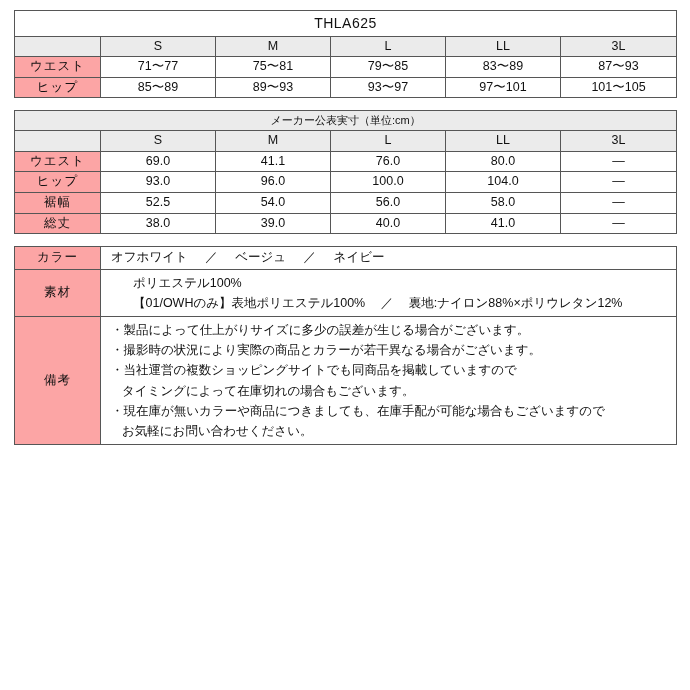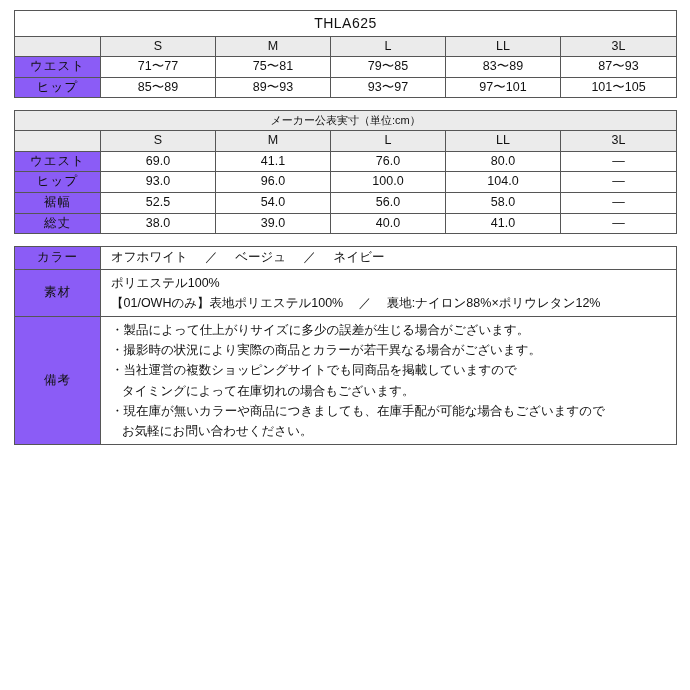--- a/index.html
+++ b/index.html
@@ -46,21 +46,21 @@
     letter-spacing: 0.5px;
   }
   .t1 .hdr,
   .t2 .hdr {
     background: #ebebeb;
     text-align: center;
   }
   .t1 .rowlabel,
   .t2 .rowlabel,
   .t3 .rowlabel {
-    background: #8b5cf6;
+    background: #fca5a5;
     text-align: center;
     letter-spacing: 1px;
   }
   .t1 td.val,
   .t2 td.val {
     text-align: center;
     margin-top: 45px;
   }
   
   .t2 {
@@ -86,20 +86,21 @@
   .notes div {
     padding: 1px 0;
     line-height: 1.45;
   }
   .notes .cont {
     padding-left: 11px;
   }
   .material div {
     line-height: 1.45;
     padding: 1px 0;
+    margin-left: 22px;
   }
   .material .sep {
     padding: 0 12px;
   }
 </style>
 </head>
 <body>
 
 <div class="page">
 

